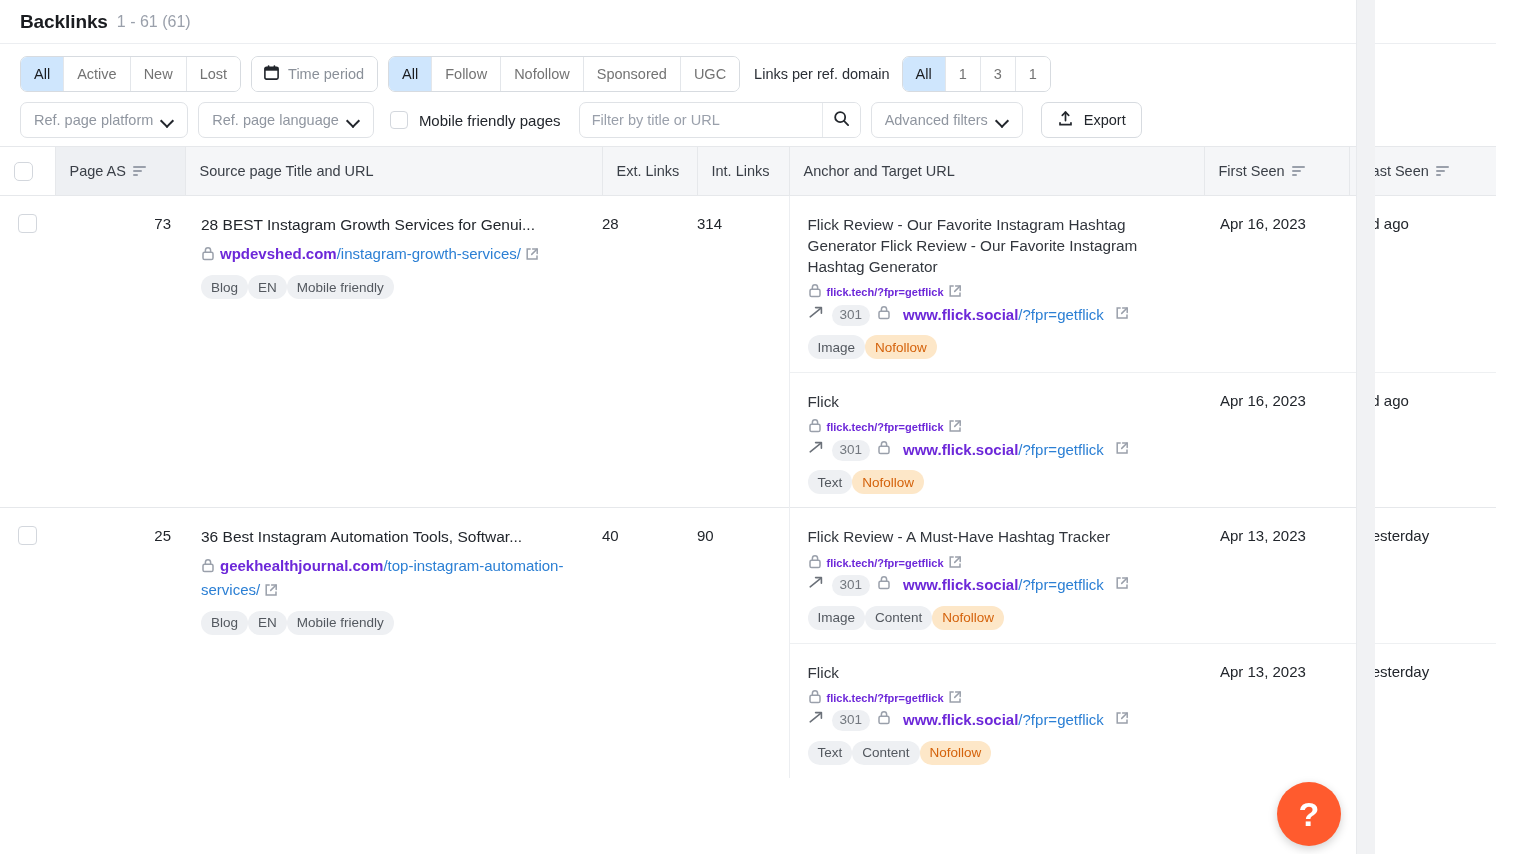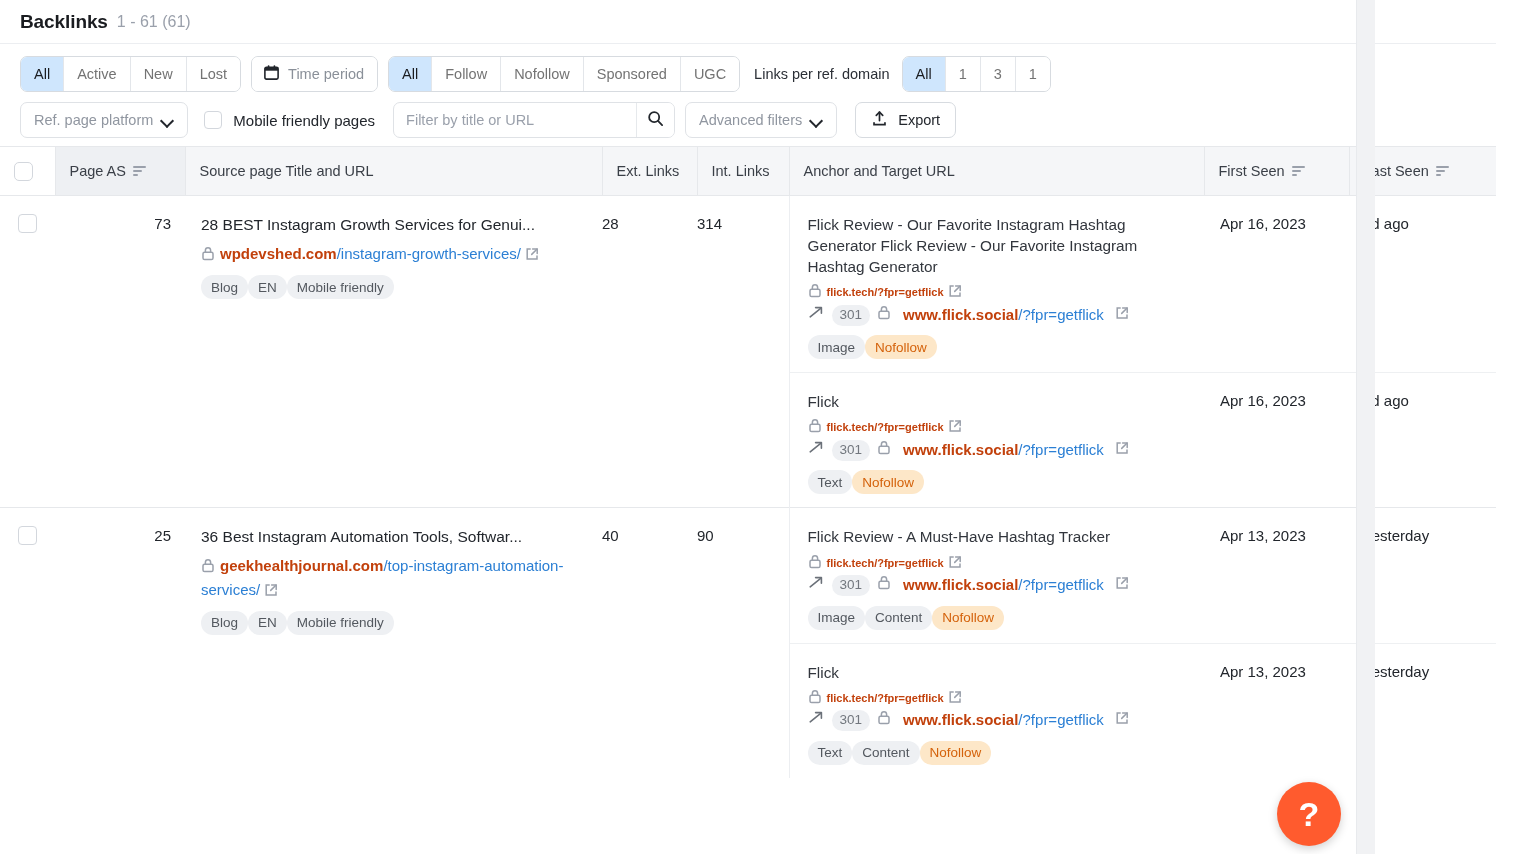--- a/index.html
+++ b/index.html
@@ -154,21 +154,21 @@
     background: #fff; display: inline-block; cursor: pointer;
   }
   .headcheck {
     width: 19px; height: 19px; border: 1.6px solid #d3d7dd; border-radius: 5px;
     background: #fff; display: inline-block; cursor: pointer; vertical-align: middle;
   }
 
   .src-title { font-size: 15.5px; color: #22262c; line-height: 1.35; margin-bottom: 7px; }
   .urlline { font-size: 15px; line-height: 1.42; margin-bottom: 9px; }
   .lock { display: inline-block; vertical-align: -2px; margin-right: 5px; }
-  .dom { color: #c2410c; font-weight: bold; }
+  .dom { color: #6d28d9; font-weight: bold; }
   .path { color: #2b7fd4; }
   .ext-ico { display: inline-block; vertical-align: -2px; margin-left: 4px; }
 
   .chips { display: flex; flex-wrap: wrap; }
   .chip {
     display: inline-flex; align-items: center; height: 24px; padding: 0 10px;
     border-radius: 12px; background: #eef0f3; color: #53585f; font-size: 13.5px;
     white-space: nowrap;
   }
   .chip.nofollow { background: #fde7c8; color: #d4620b; }
@@ -243,20 +243,24 @@
         </div>
       </div>
 
       <div class="filter-row">
 
         <div class="dropdown">
           <span>Ref. page platform</span>
           <span class="chev"></span>
         </div>
 
+        <div class="dropdown">
+          <span>Ref. page language</span>
+          <span class="chev"></span>
+        </div>
 
         <label class="checkwrap">
           <span class="cbox"></span>
           <span>Mobile friendly pages</span>
         </label>
 
         <div class="searchbox">
           <input type="text" placeholder="Filter by title or URL" style="">
           <div class="search-btn">
             <span>

